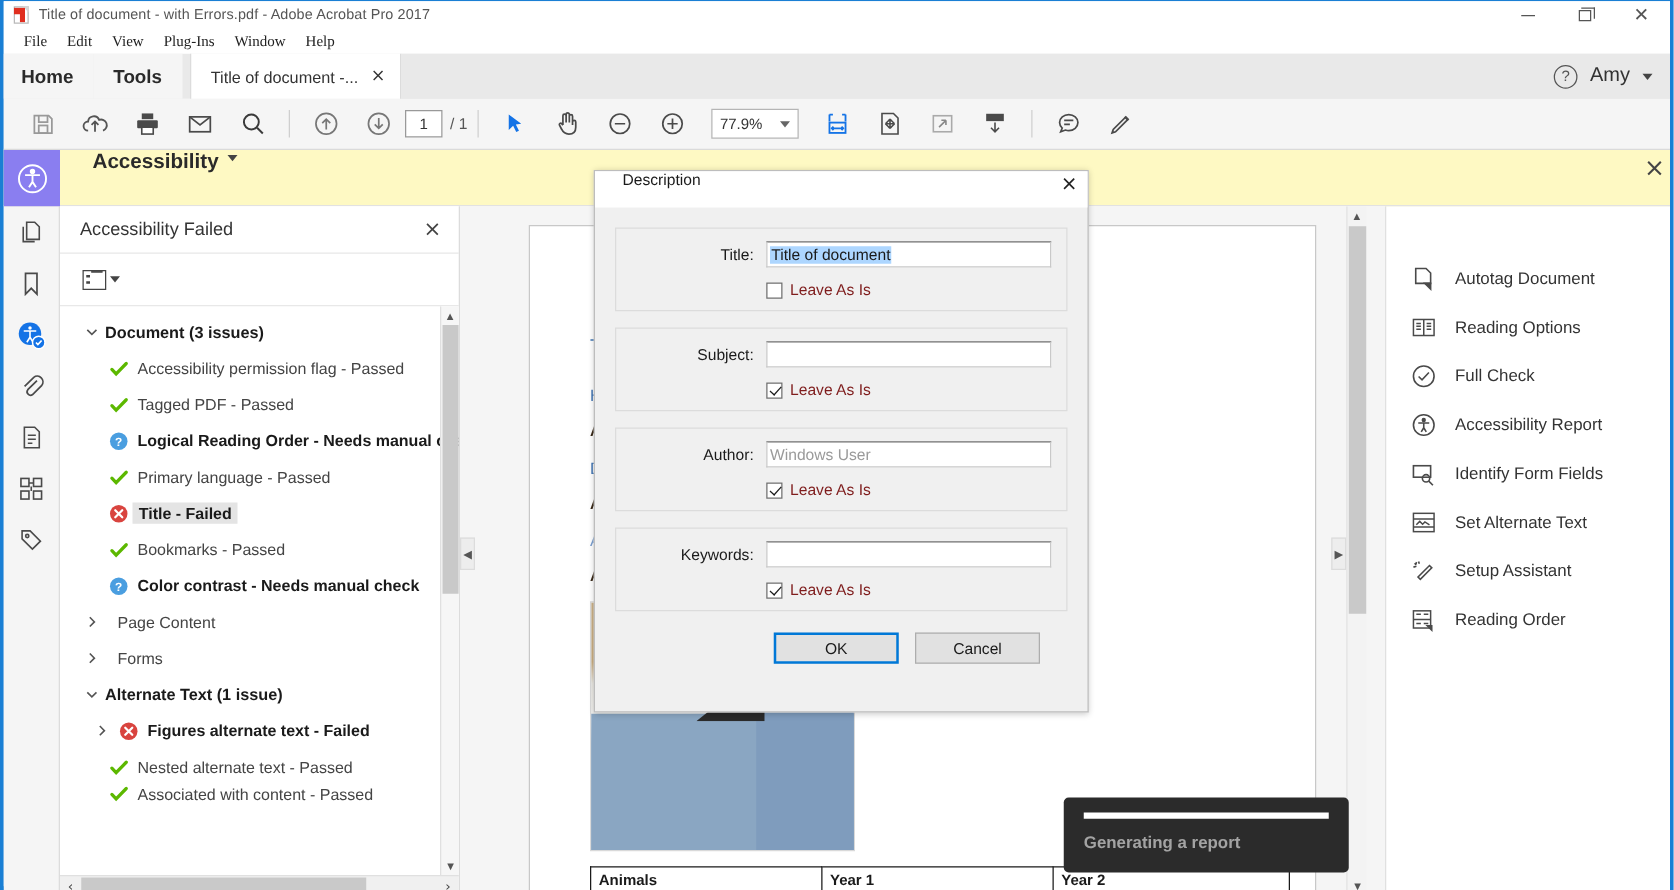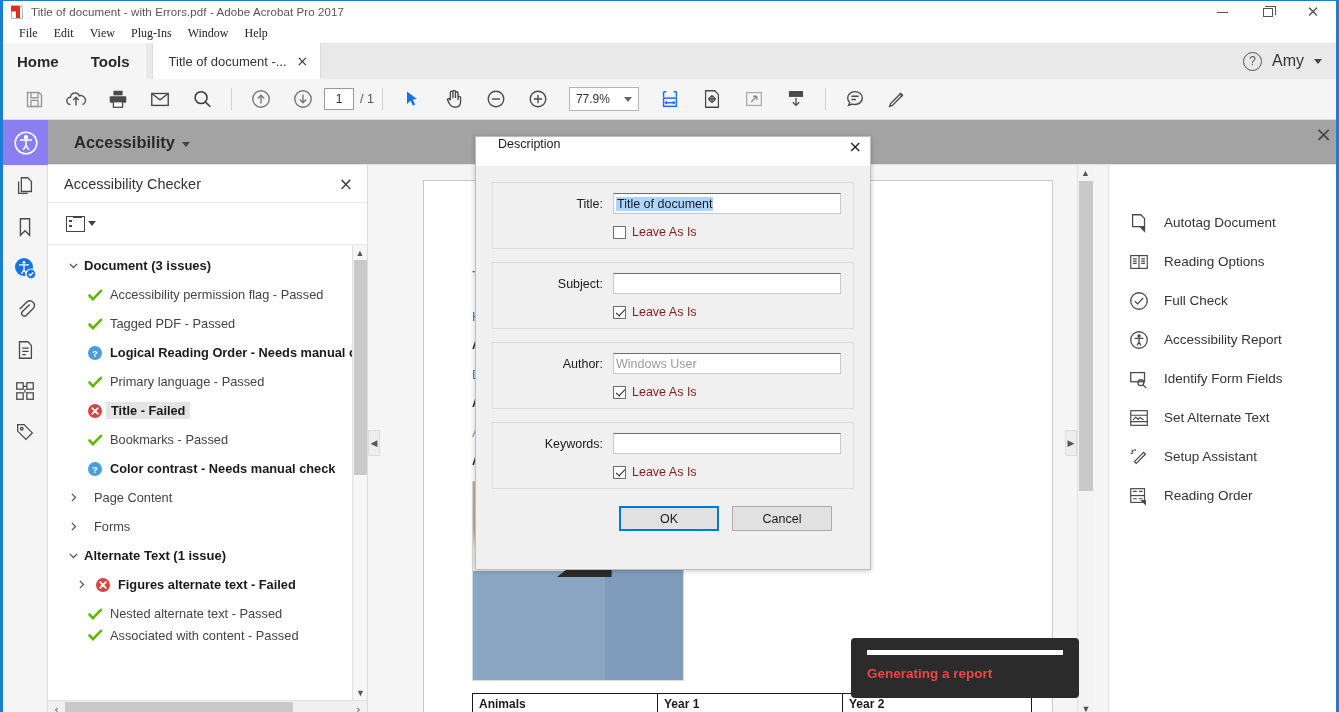--- a/index.html
+++ b/index.html
@@ -263,33 +263,33 @@
   }
   .tool-item {
     height: 39px; display: flex; align-items: center; gap: 13px;
     padding-left: 18px; font-size: 13.5px; color: #333;
   }
   .tool-item.disabled { color: #bbb; }
   .tool-ico { width: 24px; height: 24px; flex: none; display: flex; align-items: center; justify-content: center; }
 
   
   .acc-top-bar {
-    height: 45px; background: #a3a3a3; border-bottom: 1px solid #e2e2e2;
-    display: flex; align-items: center; padding-left: 16px; position: relative;
+    height: 45px; background: #fef9c3; border-bottom: 1px solid #e2e2e2;
+    display: flex; align-items: flex-start; padding-left: 16px; position: relative;
   }
   .acc-top-title { font-size: 16.5px; font-weight: bold; color: #2a2a2a; }
 
   
   .toast {
     position: absolute; left: 848px; top: 637px; width: 228px; height: 60px;
     background: #2b2b2b; border-radius: 4px; padding: 12px 16px 0 16px;
   }
   .toast-bar { height: 5px; background: #fff; width: 100%; }
   .toast-text {
-    margin-top: 11px; color: #ef4444; font-size: 13.5px; font-weight: bold;
+    margin-top: 11px; color: #a3a3a3; font-size: 13.5px; font-weight: bold;
   }
 
   
   .modal {
     position: absolute; left: 472px; top: 135px; width: 396px; height: 434px;
     background: #f0f0f0; border: 1px solid #bdbdbd;
     box-shadow: 0 1px 5px rgba(0,0,0,.22);
   }
   .modal-head {
     height: 29px; background: #fff; display: flex; align-items: flex-start;
@@ -557,21 +557,21 @@
       <div class="rail-icon">
         <svg width="22" height="22" viewBox="0 0 24 24" fill="none" stroke="#4a4a4a" stroke-width="1.4">
           <path d="M4 4h7l9 9-7 7-9-9z"></path>
             <circle cx="8.5" cy="8.5" r="1.4"></circle>
         </svg>
       </div>
     </div>
 
     <div class="acc-panel">
       <div class="chk-head">
-        <span class="chk-title">Accessibility Checker</span>
+        <span class="chk-title">Accessibility Failed</span>
         <span class="chk-x">×</span>
       </div>
       <div class="chk-tools">
         <span class="list-ico">
           <b></b>
             <b></b>
             <i></i>
             <i></i>
         </span>
         <span class="caret-dn"></span>

